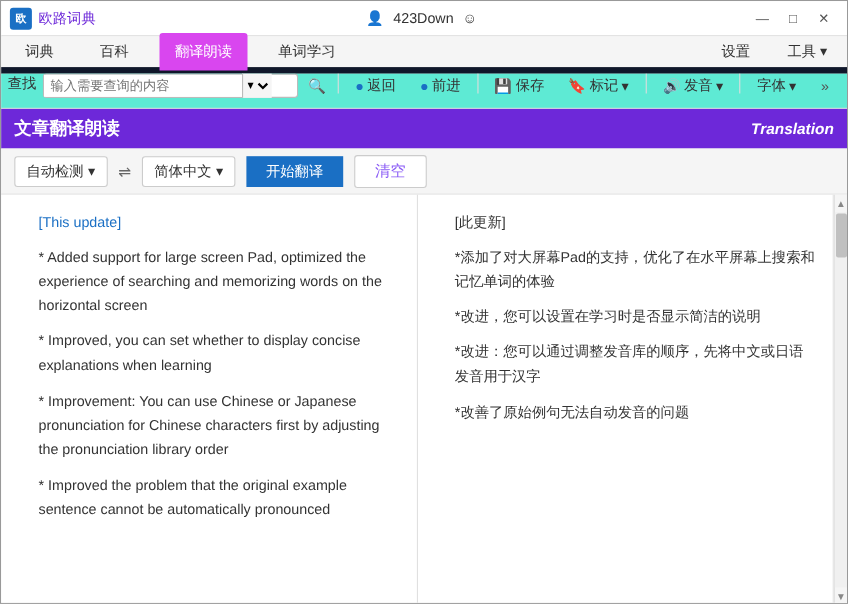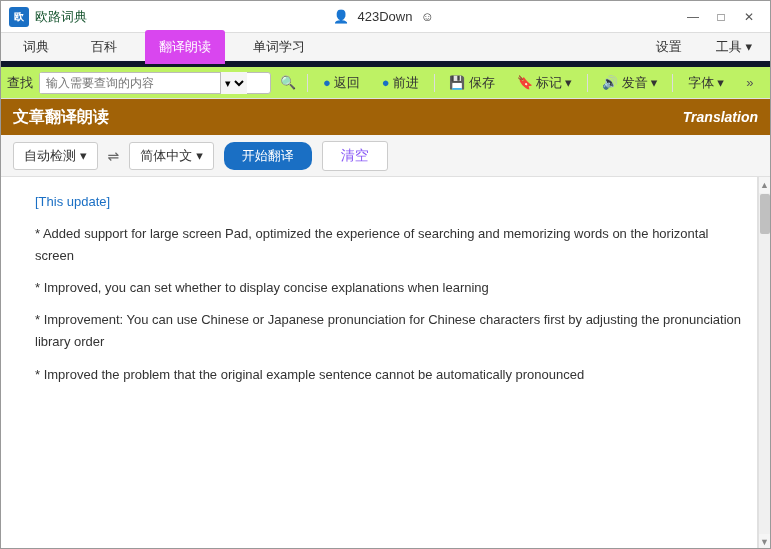--- a/index.html
+++ b/index.html
@@ -34,21 +34,21 @@
       border-radius: 3px;
       display: flex;
       align-items: center;
       justify-content: center;
       color: white;
       font-size: 10px;
       font-weight: bold;
     }
     #title-text {
       font-size: 13px;
-      color: #14532d;
+      color: #6d28d9;
     }
     #title-center {
       display: flex;
       align-items: center;
       gap: 8px;
       font-size: 13px;
       color: #333;
     }
     #title-controls {
       display: flex;
@@ -92,24 +92,23 @@
     }
     .nav-spacer { flex: 1; }
     .nav-right-btn {
       padding: 4px 10px;
       font-size: 13px;
       color: #333;
       cursor: pointer;
     }
     
     #toolbar {
-      background: #bef264;
+      background: #5eead4;
       height: 32px;
       display: flex;
-      align-items: center;
       padding: 0 6px;
       border-bottom: 1px solid #e0e0e0;
       gap: 4px;
     }
     .tb-label {
       font-size: 13px;
       color: #333;
       margin-right: 2px;
     }
     #search-input-container {
@@ -165,21 +164,21 @@
       white-space: nowrap;
     }
     .tb-separator {
       width: 1px;
       height: 18px;
       background: #ddd;
       margin: 0 2px;
     }
     
     #section-header {
-      background: #a16207;
+      background: #6d28d9;
       height: 36px;
       display: flex;
       align-items: center;
       padding: 0 12px;
       justify-content: space-between;
     }
     #section-title {
       font-size: 16px;
       font-weight: bold;
       color: white;
@@ -215,21 +214,21 @@
     }
     .swap-icon {
       color: #666;
       font-size: 14px;
       cursor: pointer;
     }
     .start-btn {
       background: #1a6fc4;
       color: white;
       border: none;
-      border-radius: 10px;
+      border-radius: 0;
       padding: 5px 18px;
       font-size: 13px;
       cursor: pointer;
       font-family: 'Microsoft YaHei', SimHei, sans-serif;
     }
     .clear-btn {
       background: white;
       color: #8b5cf6;
       border: 1px solid #ccc;
       border-radius: 3px;
@@ -386,20 +385,27 @@
 <div id="content-area">
   <div class="text-panel" id="left-panel">
     <div class="panel-para">
       <span class="highlight">[This update]</span>
     </div>
     <div class="panel-para">* Added support for large screen Pad, optimized the experience of searching and memorizing words on the horizontal screen</div>
     <div class="panel-para">* Improved, you can set whether to display concise explanations when learning</div>
     <div class="panel-para">* Improvement: You can use Chinese or Japanese pronunciation for Chinese characters first by adjusting the pronunciation library order</div>
     <div class="panel-para">* Improved the problem that the original example sentence cannot be automatically pronounced</div>
   </div>
+  <div class="text-panel" id="right-panel">
+    <div class="panel-para">[此更新]</div>
+    <div class="panel-para">*添加了对大屏幕Pad的支持，优化了在水平屏幕上搜索和记忆单词的体验</div>
+    <div class="panel-para">*改进，您可以设置在学习时是否显示简洁的说明</div>
+    <div class="panel-para">*改进：您可以通过调整发音库的顺序，先将中文或日语发音用于汉字</div>
+    <div class="panel-para">*改善了原始例句无法自动发音的问题</div>
+  </div>
   <div id="scrollbar-right">
     <div class="scroll-arrow">▲</div>
     <div class="scroll-track">
       <div class="scroll-thumb"></div>
     </div>
     <div class="scroll-arrow">▼</div>
   </div>
 </div>
 
 </body></html>

